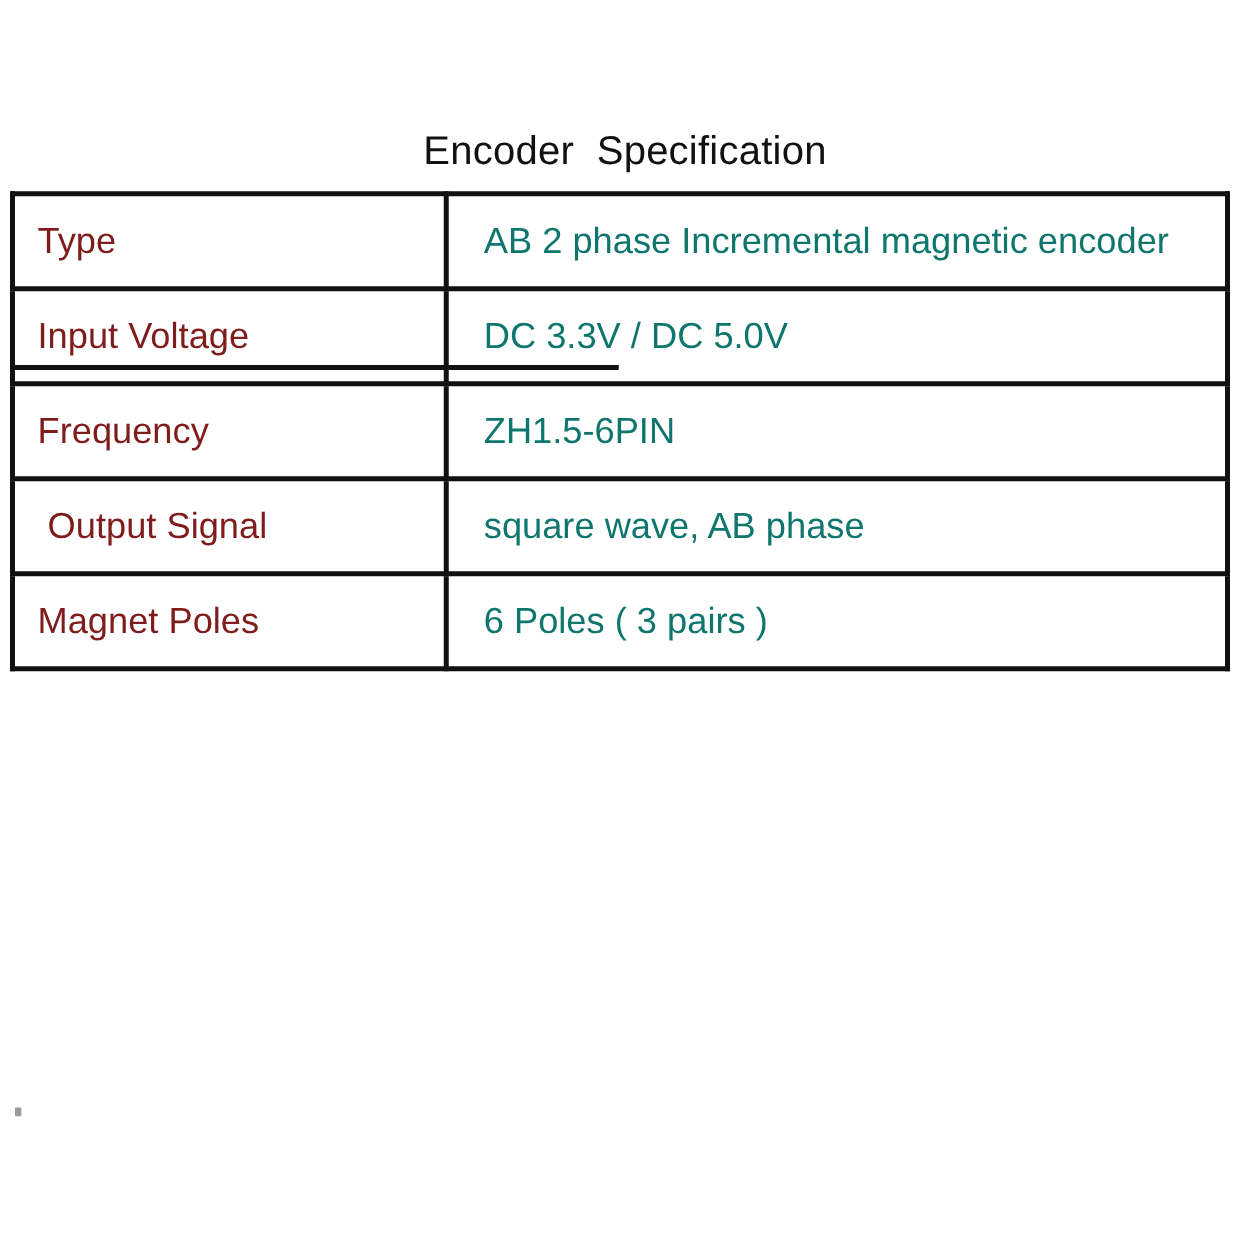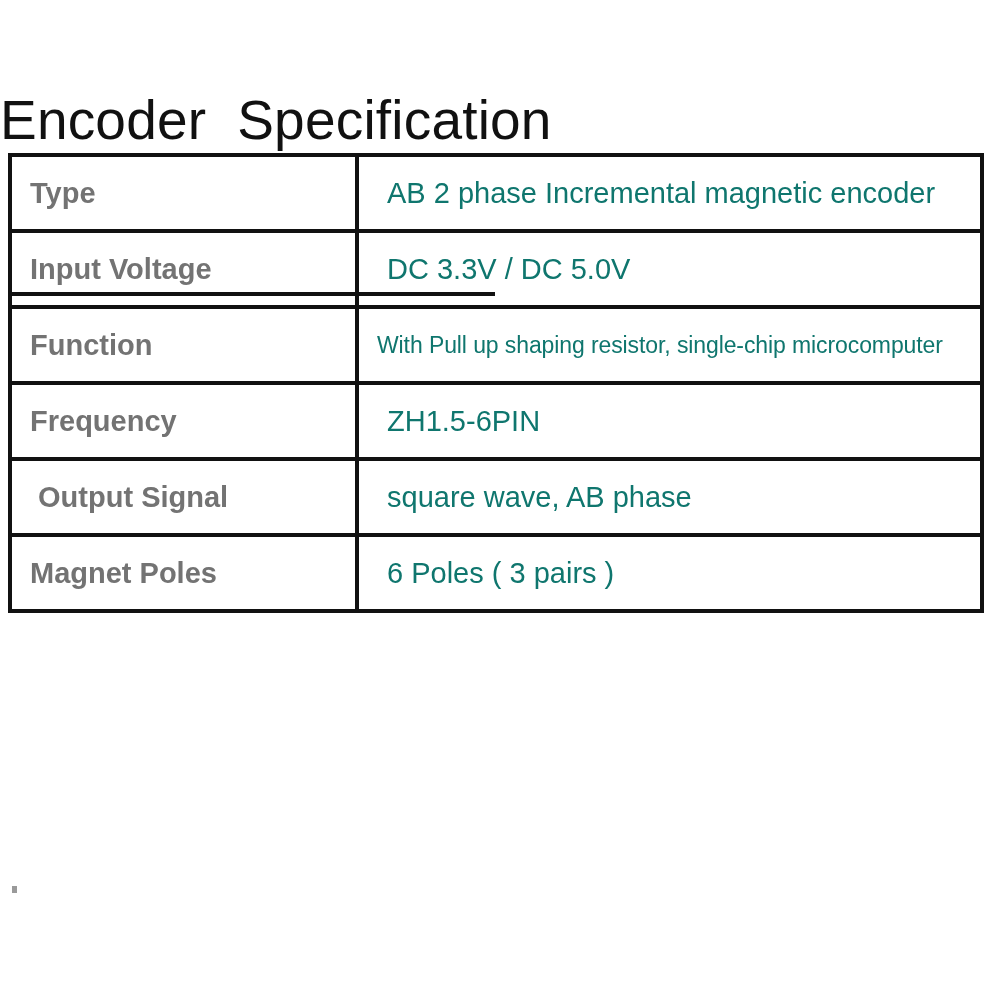--- a/index.html
+++ b/index.html
@@ -23,22 +23,22 @@
     height: 1000px;
     background: #ffffff;
   }
 
   
   #doc-title {
     position: absolute;
     left: 0;
     top: 96px;
     width: 1000px;
-    text-align: left;
-    font-size: 55px;
+    text-align: center;
+    font-size: 32px;
     font-weight: 400;
     letter-spacing: 0.2px;
     color: #111111;
     white-space: pre;
     line-height: 48px;
   }
 
   
   #spec-table {
     position: absolute;
@@ -63,22 +63,22 @@
     white-space: nowrap;
   }
 
   
   #spec-table {
     outline: 0;
   }
 
   .lbl {
     font-size: 29px;
-    font-weight: 700;
-    color: #737373;
+    font-weight: 400;
+    color: #7f1d1d;
     white-space: pre;
     display: block;
     line-height: 34px;
   }
   .val {
     font-size: 29px;
     font-weight: 400;
     color: #0f766e;
     white-space: pre;
     display: block;
@@ -138,28 +138,20 @@
 
       <tr data-rowkey="input-voltage">
         <td>
           <span class="lbl">Input Voltage</span>
         </td>
         <td>
           <span class="val">DC 3.3V / DC 5.0V</span>
         </td>
       </tr>
 
-      <tr data-rowkey="function">
-        <td>
-          <span class="lbl">Function</span>
-        </td>
-        <td>
-          <span class="val">With Pull up shaping resistor, single-chip microcomputer</span>
-        </td>
-      </tr>
 
       <tr data-rowkey="connector">
         <td>
           <span class="lbl">Frequency</span>
         </td>
         <td>
           <span class="val">ZH1.5-6PIN</span>
         </td>
       </tr>
 

